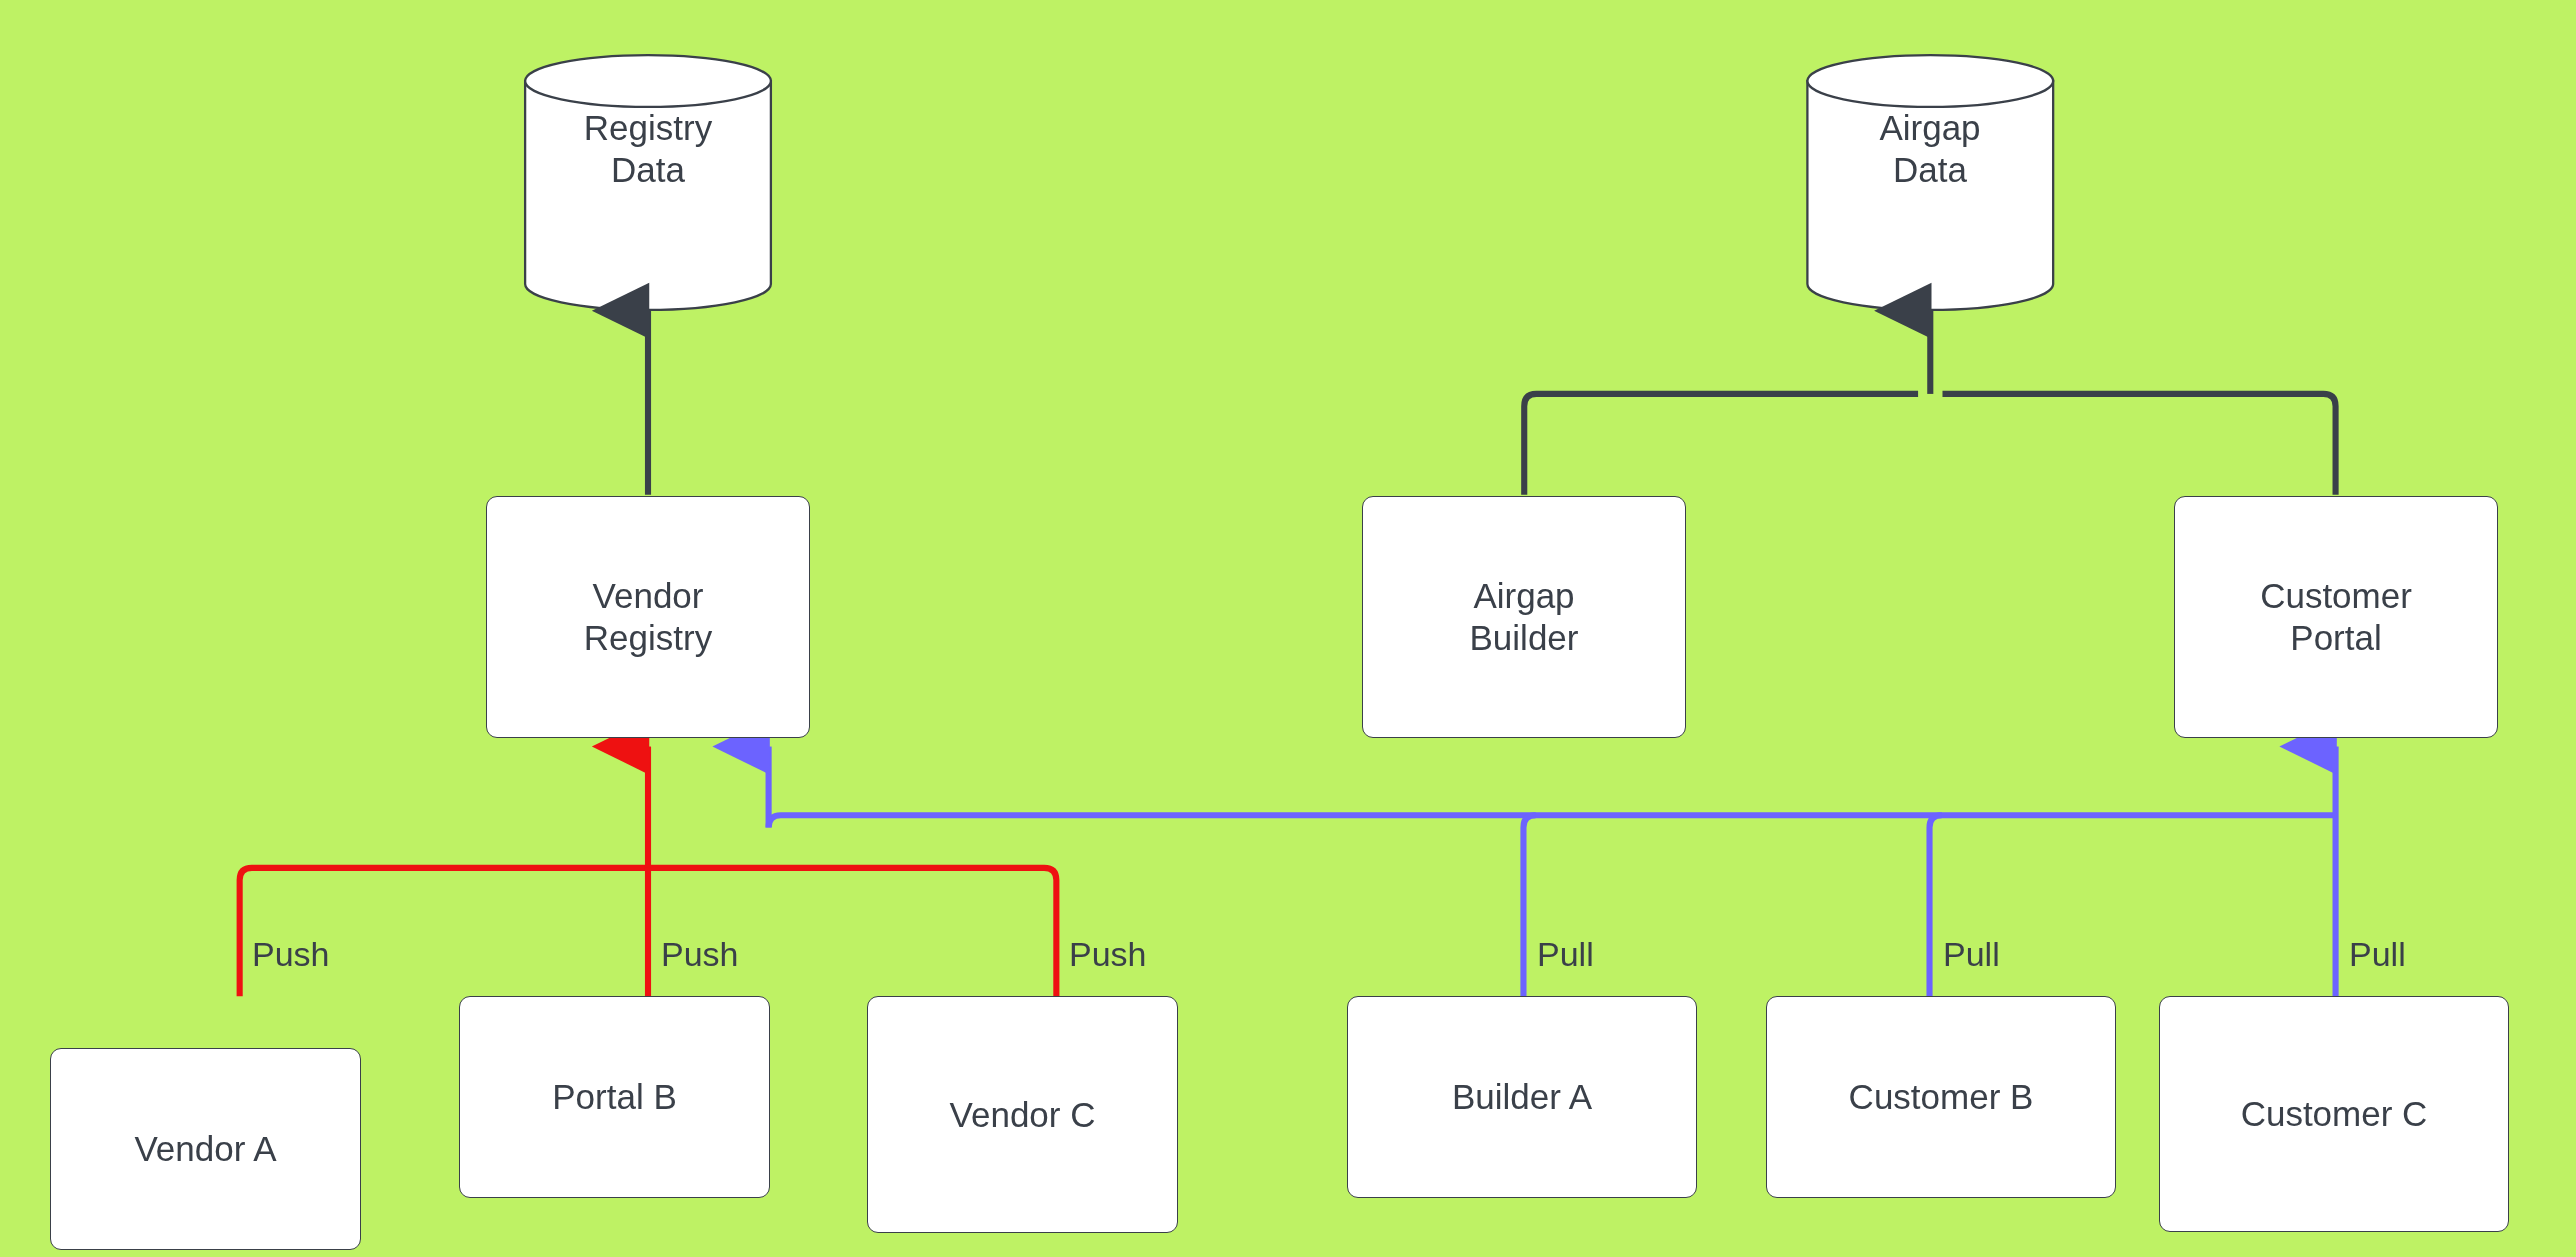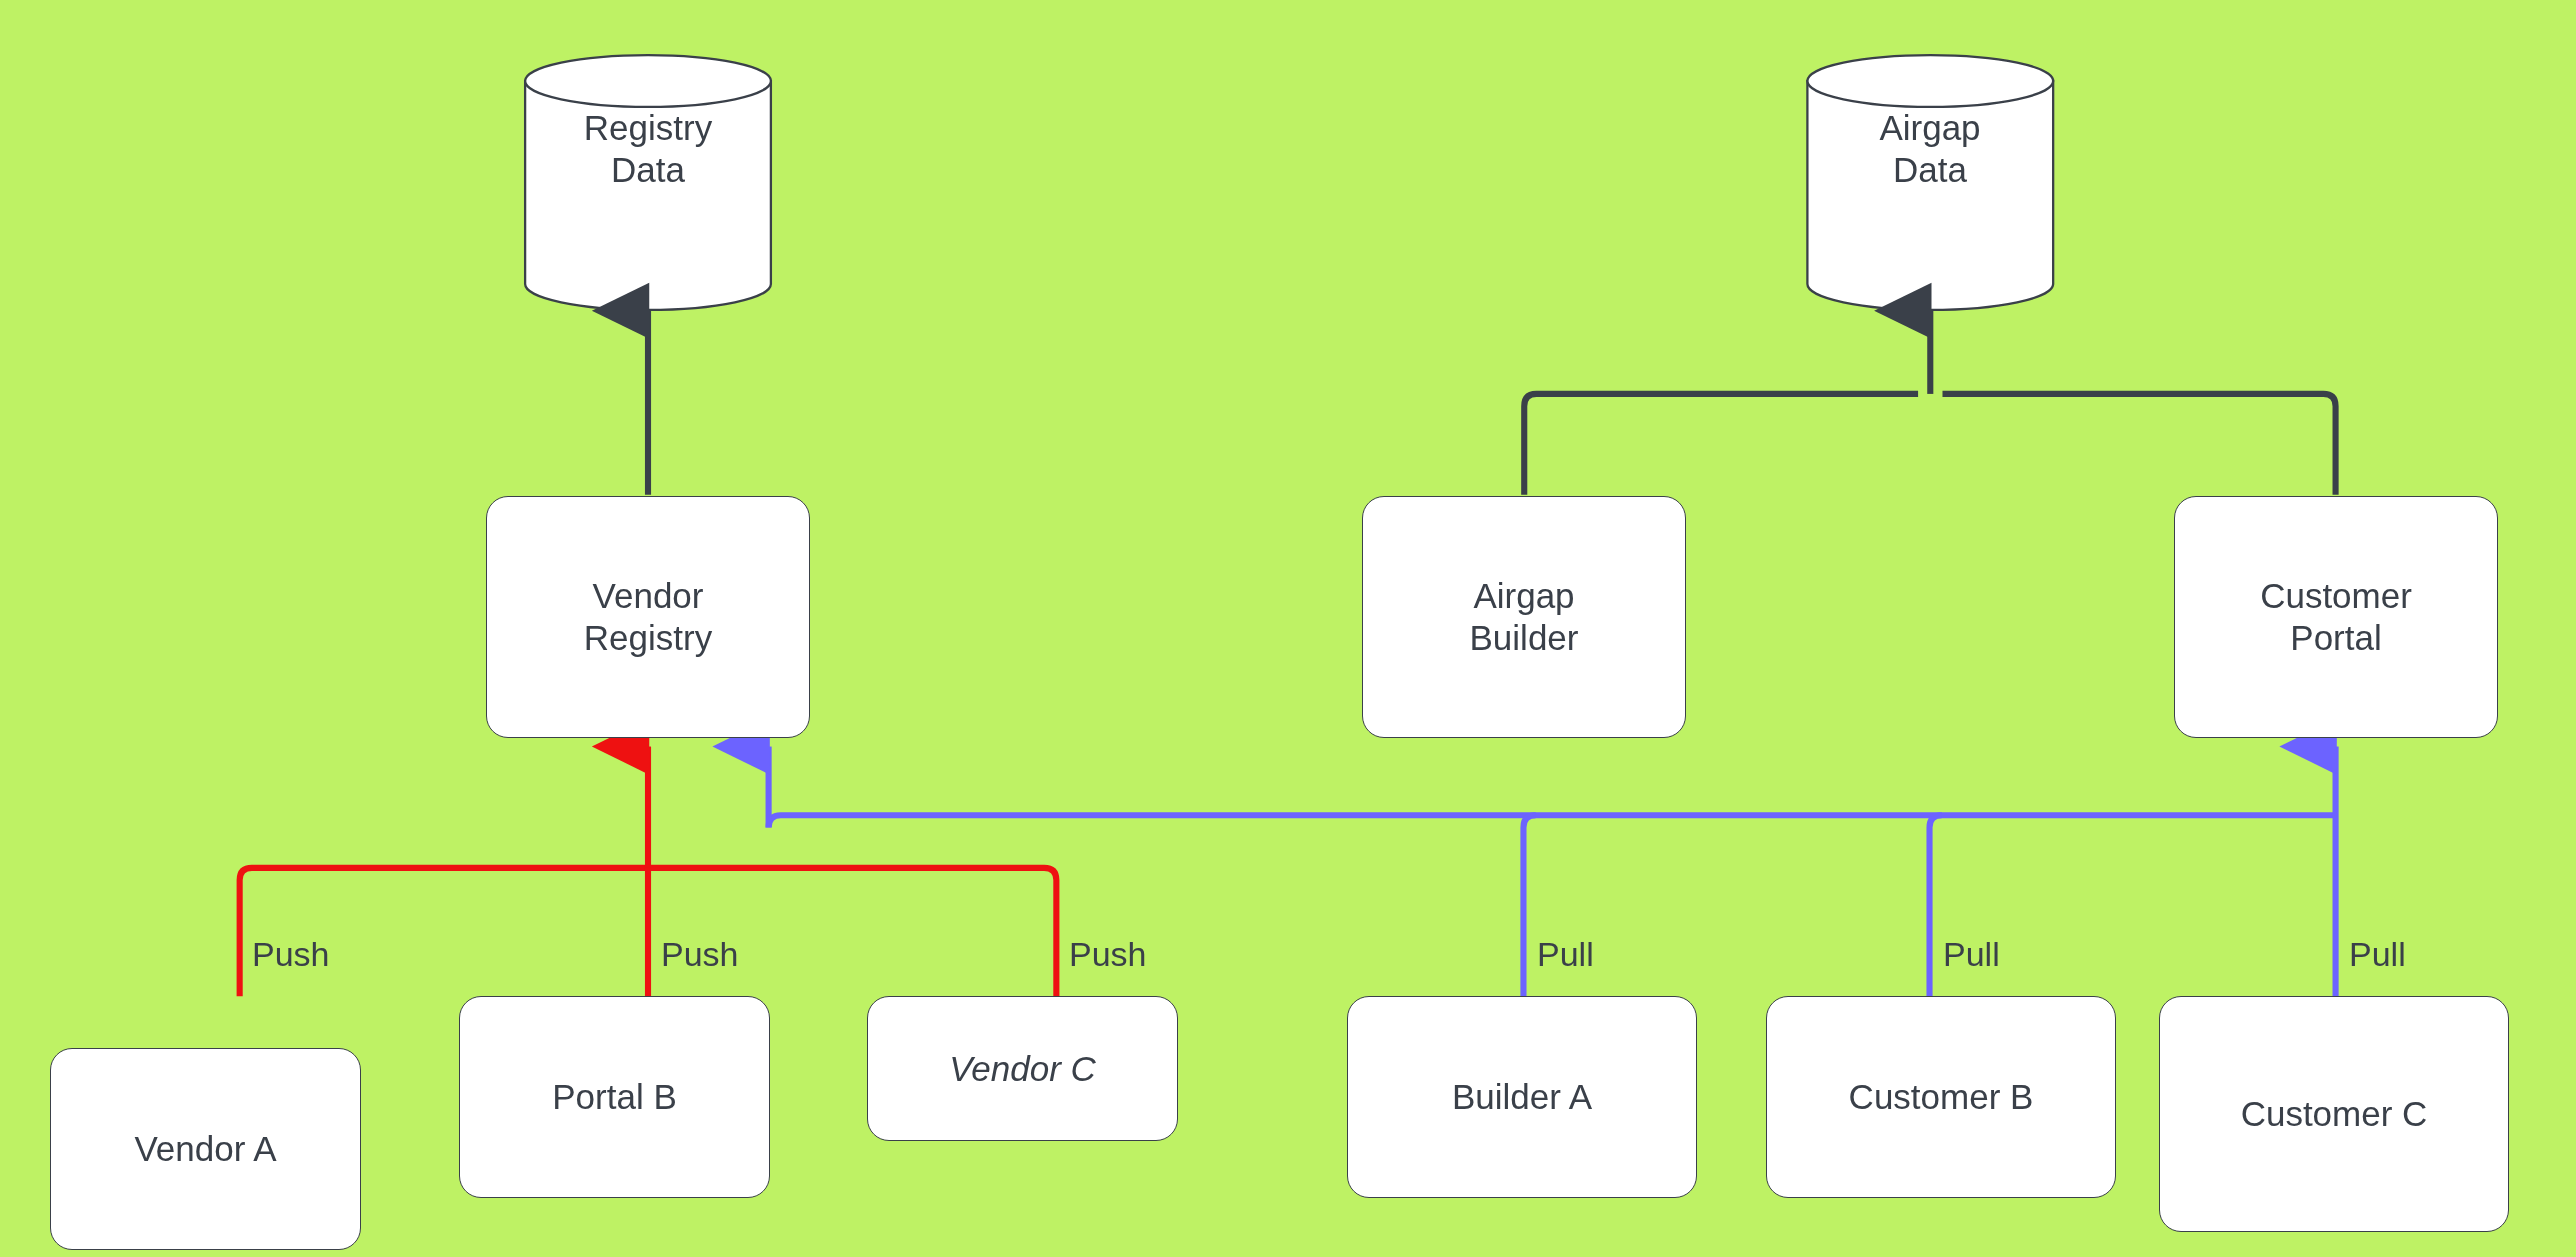--- a/index.html
+++ b/index.html
@@ -15,21 +15,21 @@
     position:absolute;
     box-sizing:border-box;
     display:flex;align-items:center;justify-content:center;
     text-align:center;
     color:#3a4049;
     background:#ffffff;
     z-index:3;
   }
   .boxnode{
     border:1.5px solid #3a4049;
-    border-radius:22px;
+    border-radius:11px;
   }
   .lbl{ white-space:pre-line; line-height:1.20; }
   .cyl-label{
     position:absolute;z-index:4;color:#3a4049;text-align:center;
     white-space:pre-line;line-height:1.20;
     display:flex;align-items:center;justify-content:center;
   }
   .edge-label{
     position:absolute;z-index:4;color:#3a4049;
     white-space:nowrap;
@@ -111,21 +111,21 @@
   </div>
 
   <div class="node boxnode" style="left:50px;top:1048px;width:311px;height:202px;">
     <span class="lbl f-mid">Vendor A</span>
   </div>
 
   <div class="node boxnode" style="left:459px;top:996px;width:311px;height:202px;">
     <span class="lbl f-mid">Portal B</span>
   </div>
 
-  <div class="node boxnode" style="left:867px;top:996px;width:311px;height:145px;font-style:italic;">
+  <div class="node boxnode" style="left:867px;top:996px;width:311px;height:237px;">
     <span class="lbl f-mid">Vendor C</span>
   </div>
 
   <div class="node boxnode" style="left:1347px;top:996px;width:350px;height:202px;">
     <span class="lbl f-mid">Builder A</span>
   </div>
 
   <div class="node boxnode" style="left:1753px;top:996px;width:350px;height:202px;margin-left:13px;">
     <span class="lbl f-mid">Customer B</span>
   </div>

